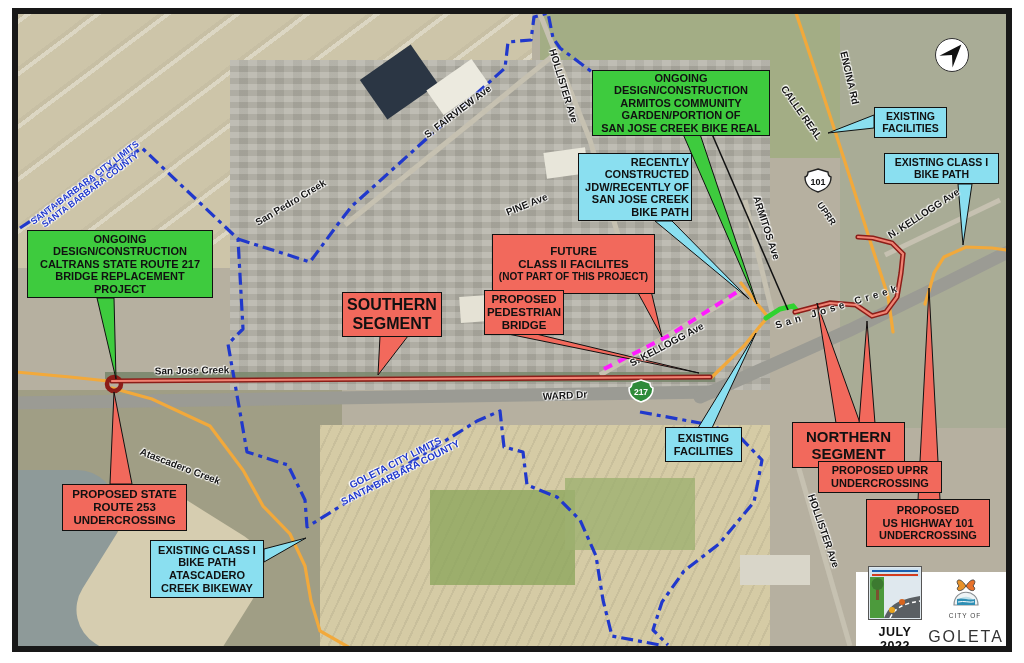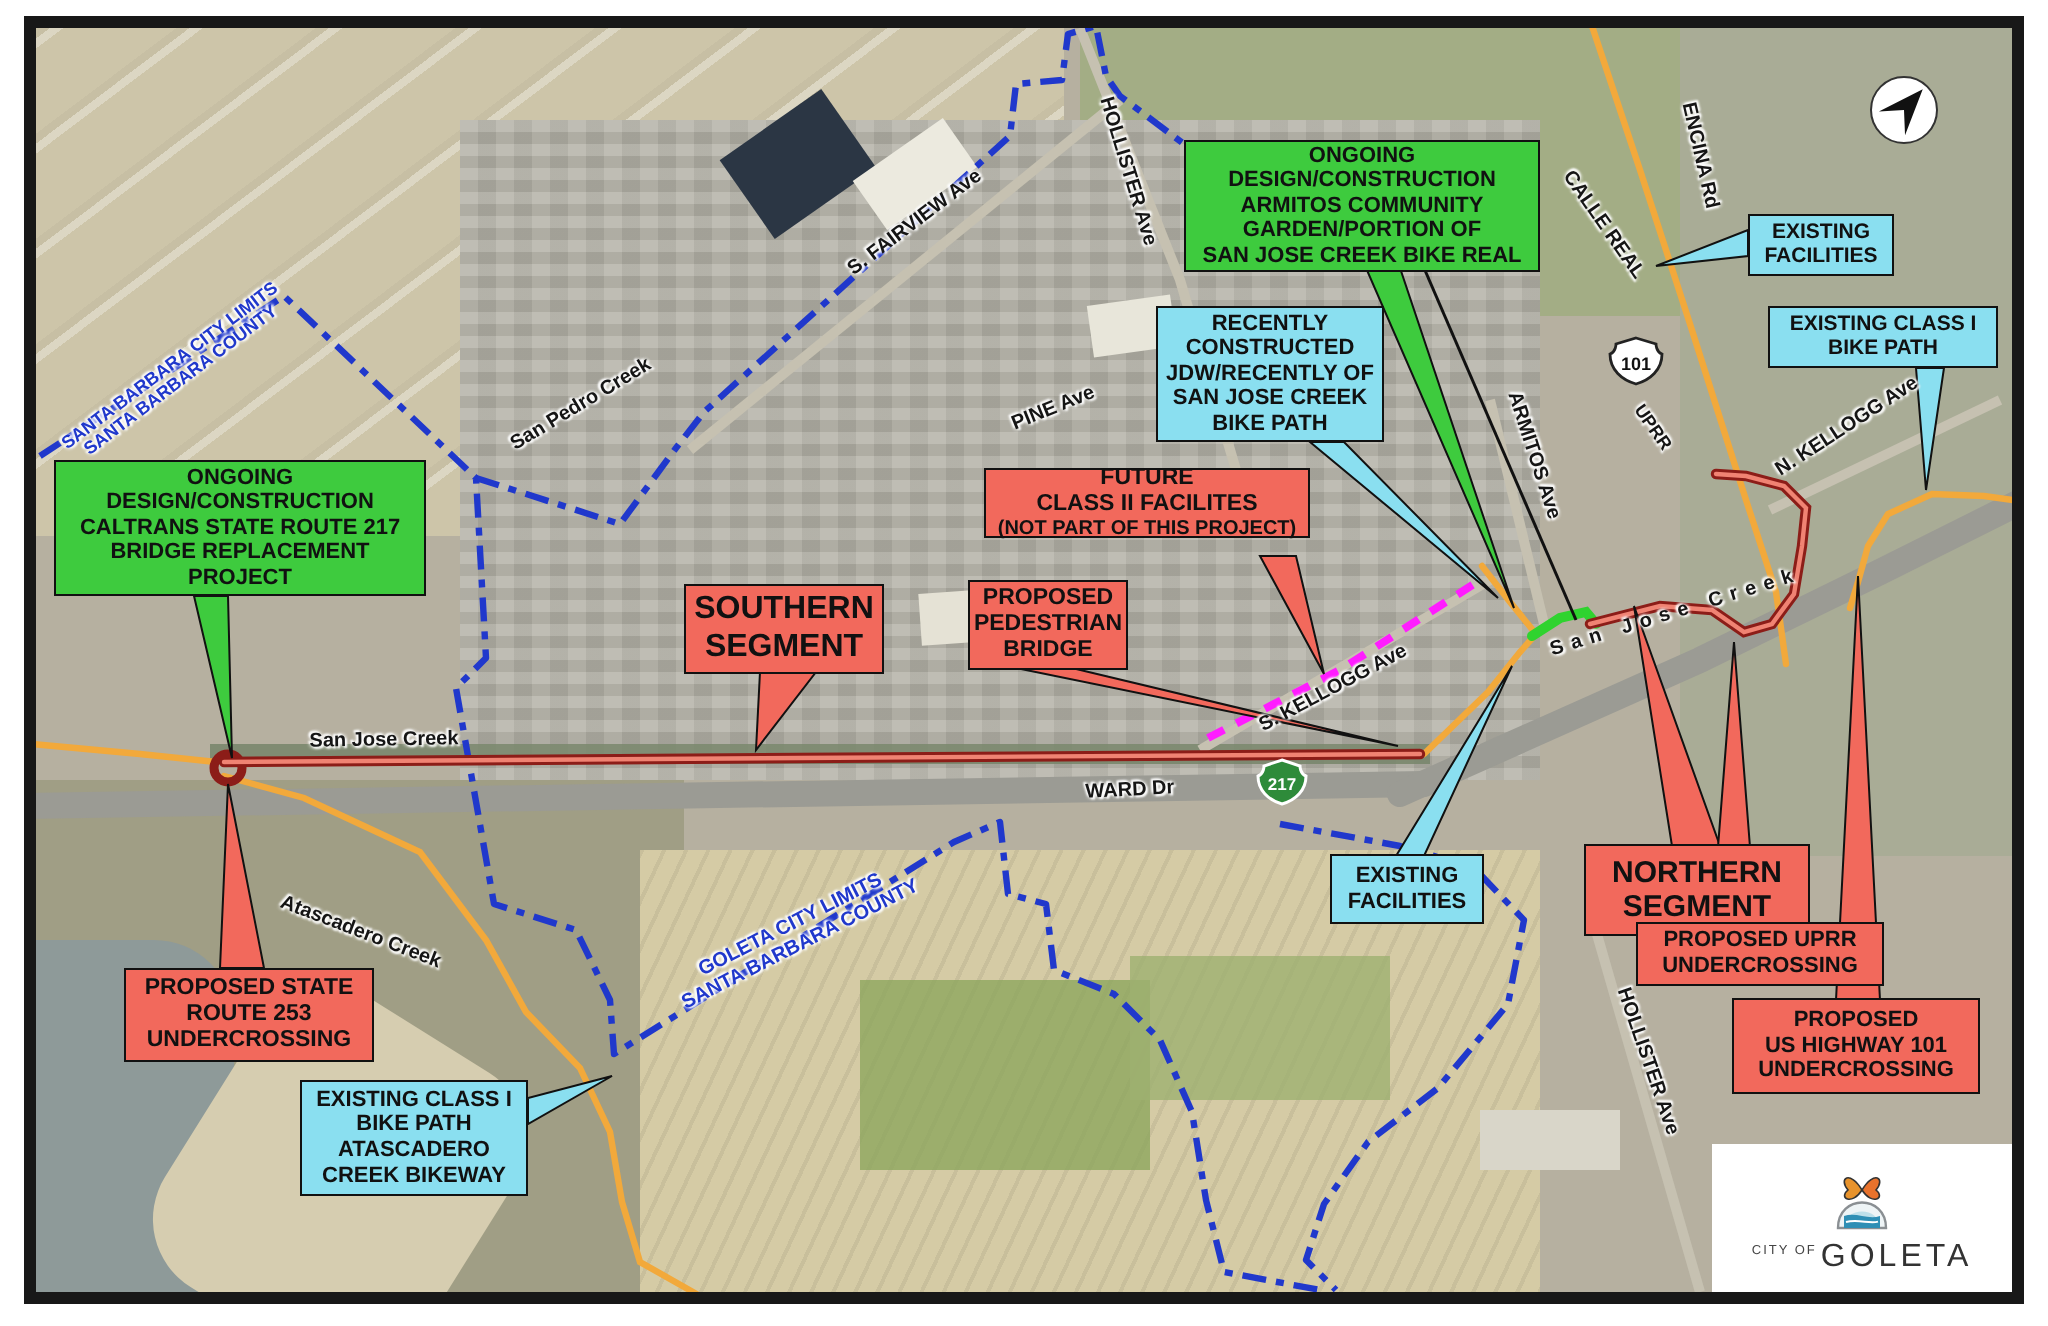--- a/index.html
+++ b/index.html
@@ -145,20 +145,36 @@
     <path d="M14,1 L24,4 C24,4 24,8 27,9 C27,17 21,22 14,24 C7,22 1,17 1,9 C4,8 4,4 4,4 Z" fill="#ffffff" stroke="#222" stroke-width="1.4"></path>
     <text x="14" y="17" text-anchor="middle" font-size="9" font-weight="bold" fill="#111" font-family="Liberation Sans, sans-serif">101</text>
   </svg>
 
   <svg id="north-arrow" style="left:933px;top:36px;" width="38" height="38">
     <circle cx="19" cy="19" r="16.5" fill="#ffffff" stroke="#333" stroke-width="1"></circle>
     <polygon points="19,19 10.2,28 19,5 27.8,28" fill="#111" transform="rotate(42 19 19)"></polygon>
   </svg>
 
   <div id="footer-box">
+    <div id="project-logo-wrap">
+      <svg width="54" height="54">
+        <rect x="0.5" y="0.5" width="53" height="53" fill="#dfe8ee" stroke="#555" stroke-width="1"></rect>
+        <rect x="2" y="2" width="50" height="9" fill="#cfe2f0"></rect>
+        <rect x="4" y="4" width="46" height="2" fill="#1b5fae"></rect>
+        <rect x="4" y="8" width="46" height="2" fill="#d23c1e"></rect>
+        <rect x="2" y="11" width="14" height="41" fill="#4c9a3c"></rect>
+        <path d="M 16,52 C 22,38 30,34 52,30 L 52,52 Z" fill="#5a5f63"></path>
+        <path d="M 22,52 C 27,42 34,38 52,35" stroke="#fff" stroke-width="1.5" stroke-dasharray="4 3" fill="none"></path>
+        <circle cx="24" cy="44" r="3" fill="#e8a31c"></circle>
+        <circle cx="34" cy="36" r="3" fill="#d8641e"></circle>
+        <rect x="8" y="20" width="3" height="14" fill="#7a5230"></rect>
+        <circle cx="9.5" cy="18" r="6" fill="#3c7a30"></circle>
+      </svg>
+      <div id="footer-date">JULY 2022</div>
+    </div>
     <div id="city-logo-wrap">
       <svg width="40" height="34">
         <path d="M 8,33 C 8,16 32,16 32,33 Z" fill="#eef4f6" stroke="#8a8f93" stroke-width="1.2"></path>
         <path d="M 11,33 C 11,22 29,22 29,33 Z" fill="#bfe0ea"></path>
         <path d="M 11,27 C 17,25 23,29 29,27 L 29,33 L 11,33 Z" fill="#2f8fb5"></path>
         <path d="M 12,30 C 18,28.5 24,31 28,29.8" stroke="#fff" stroke-width="1" fill="none"></path>
         <path d="M 20,14 C 14,4 8,8 13,14 C 8,18 15,22 20,14 Z" fill="#e8932c" stroke="#333" stroke-width="0.8"></path>
         <path d="M 20,14 C 26,4 32,8 27,14 C 32,18 25,22 20,14 Z" fill="#e8722c" stroke="#333" stroke-width="0.8"></path>
       </svg>
       <div>
@@ -173,21 +189,21 @@
   <div class="margin-strip" style="left:1012px;top:0;width:12px;height:663px;"></div>
   <div id="frame"></div>
 
 <div class="callout" style="left: 592px; top: 70px; width: 178px; height: 66px; font-size: 11px; background: rgb(62, 203, 62);">
       <div>ONGOING</div>
       <div>DESIGN/CONSTRUCTION</div>
       <div>ARMITOS COMMUNITY</div>
       <div>GARDEN/PORTION OF</div>
       <div>SAN JOSE CREEK BIKE REAL</div>
     </div>
-    <div class="callout" style="left: 578px; top: 153px; width: 114px; height: 68px; font-size: 11px; background: rgb(138, 223, 240);">
+    <div class="callout" style="left: 578px; top: 153px; width: 114px; height: 68px; font-size: 11px; background: rgb(138, 223, 240); align-items: flex-end;">
       <div>RECENTLY</div>
       <div>CONSTRUCTED</div>
       <div>JDW/RECENTLY OF</div>
       <div>SAN JOSE CREEK</div>
       <div>BIKE PATH</div>
     </div>
     <div class="callout" style="left: 874px; top: 107px; width: 73px; height: 31px; font-size: 10.5px; background: rgb(138, 223, 240);">
       <div>EXISTING</div>
       <div>FACILITIES</div>
     </div>
@@ -195,21 +211,21 @@
       <div>EXISTING CLASS I</div>
       <div>BIKE PATH</div>
     </div>
     <div class="callout" style="left: 27px; top: 230px; width: 186px; height: 68px; font-size: 11px; background: rgb(62, 203, 62);">
       <div>ONGOING</div>
       <div>DESIGN/CONSTRUCTION</div>
       <div>CALTRANS STATE ROUTE 217</div>
       <div>BRIDGE REPLACEMENT</div>
       <div>PROJECT</div>
     </div>
-    <div class="callout" style="left: 492px; top: 234px; width: 163px; height: 35px; font-size: 11.5px; background: rgb(242, 105, 92);">
+    <div class="callout" style="left: 492px; top: 234px; width: 163px; height: 60px; font-size: 11.5px; background: rgb(242, 105, 92);">
       <div>FUTURE</div>
       <div>CLASS II FACILITES</div>
       <div style="font-size: 10px;">(NOT PART OF THIS PROJECT)</div>
     </div>
     <div class="callout" style="left: 342px; top: 292px; width: 100px; height: 45px; font-size: 16px; background: rgb(242, 105, 92);">
       <div>SOUTHERN</div>
       <div>SEGMENT</div>
     </div>
     <div class="callout" style="left: 484px; top: 290px; width: 80px; height: 45px; font-size: 11.5px; background: rgb(242, 105, 92);">
       <div>PROPOSED</div>

